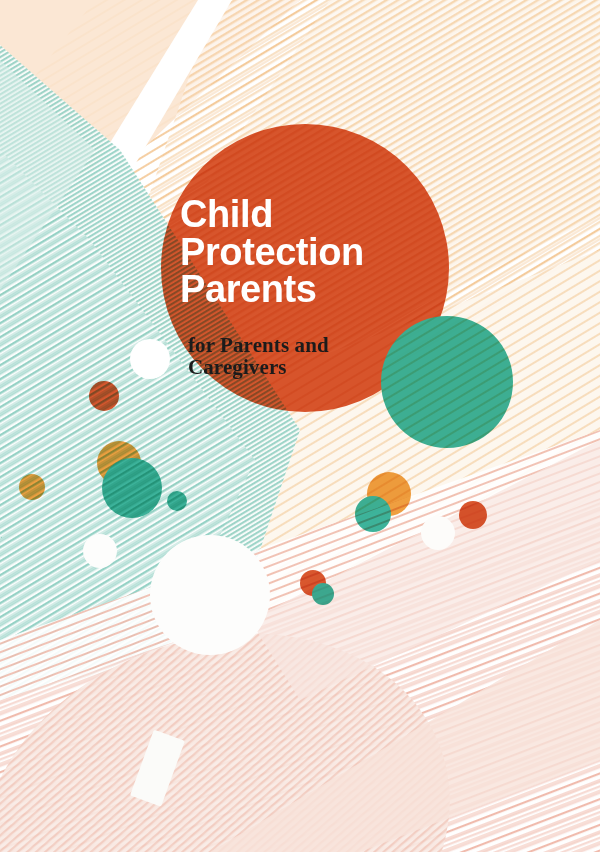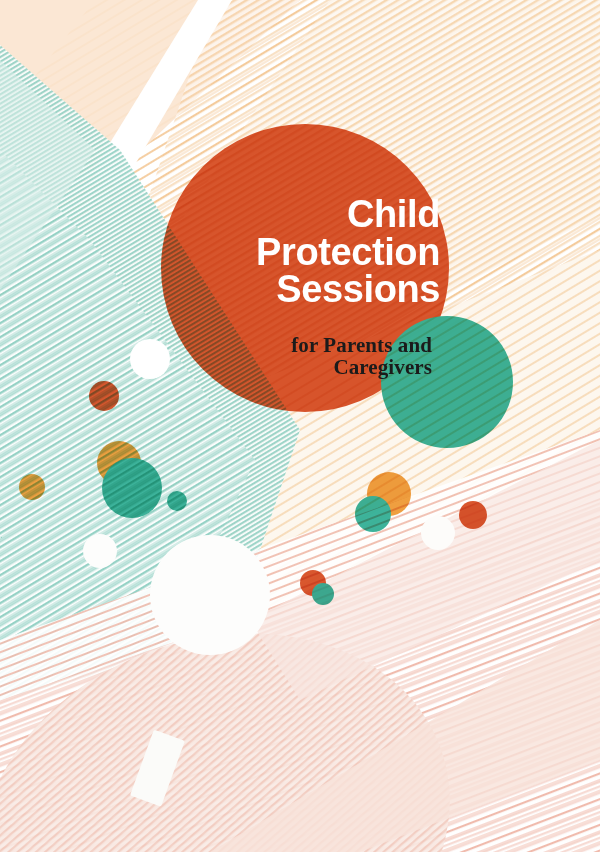--- a/index.html
+++ b/index.html
@@ -20,21 +20,20 @@
     top: 0;
     left: 0;
     width: 600px;
     height: 852px;
   }
   .title-block {
     position: absolute;
     left: 180px;
     top: 196px;
     width: 260px;
-    text-align: right;
   }
   .main-title {
     margin: 0;
     font-family: "Liberation Sans", sans-serif;
     font-weight: bold;
     font-size: 38px;
     line-height: 0.99;
     color: #ffffff;
     letter-spacing: -0.4px;
   }
@@ -144,18 +143,18 @@
       <circle cx="438" cy="533" r="17" fill="#fdfcfa"></circle>
       <circle cx="210" cy="595" r="60" fill="#fdfdfc"></circle>
     </g>
 
     <rect x="141" y="733" width="33" height="70" rx="2" fill="#fbfbf9" transform="rotate(20 157 768)"></rect>
   </svg>
 
   <div class="title-block">
     <h1 class="main-title">
       <span>Child Protection</span><br>
-      <span>Sessions</span>
+      <span>Parents</span>
     </h1>
     <p class="sub-title">for Parents and Caregivers</p>
   </div>
 
 </div>
 
 </body></html>

